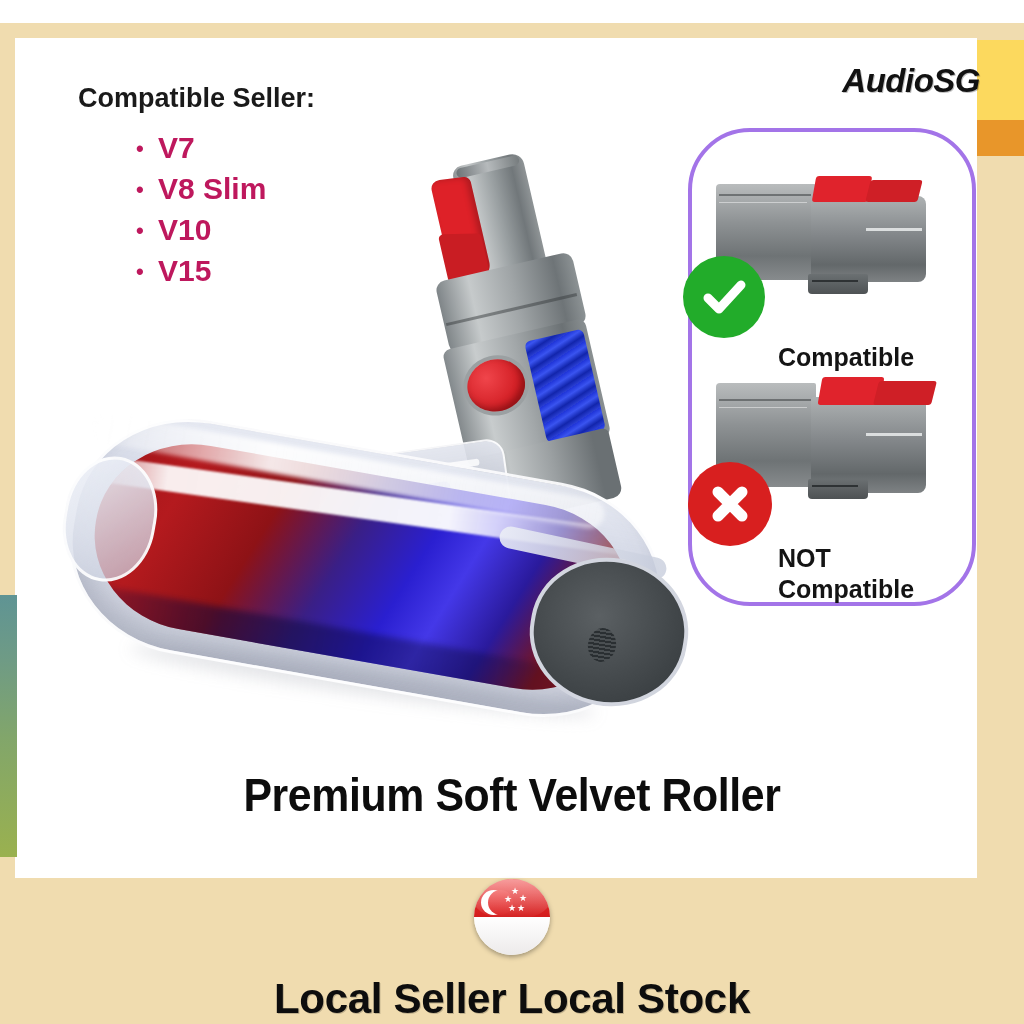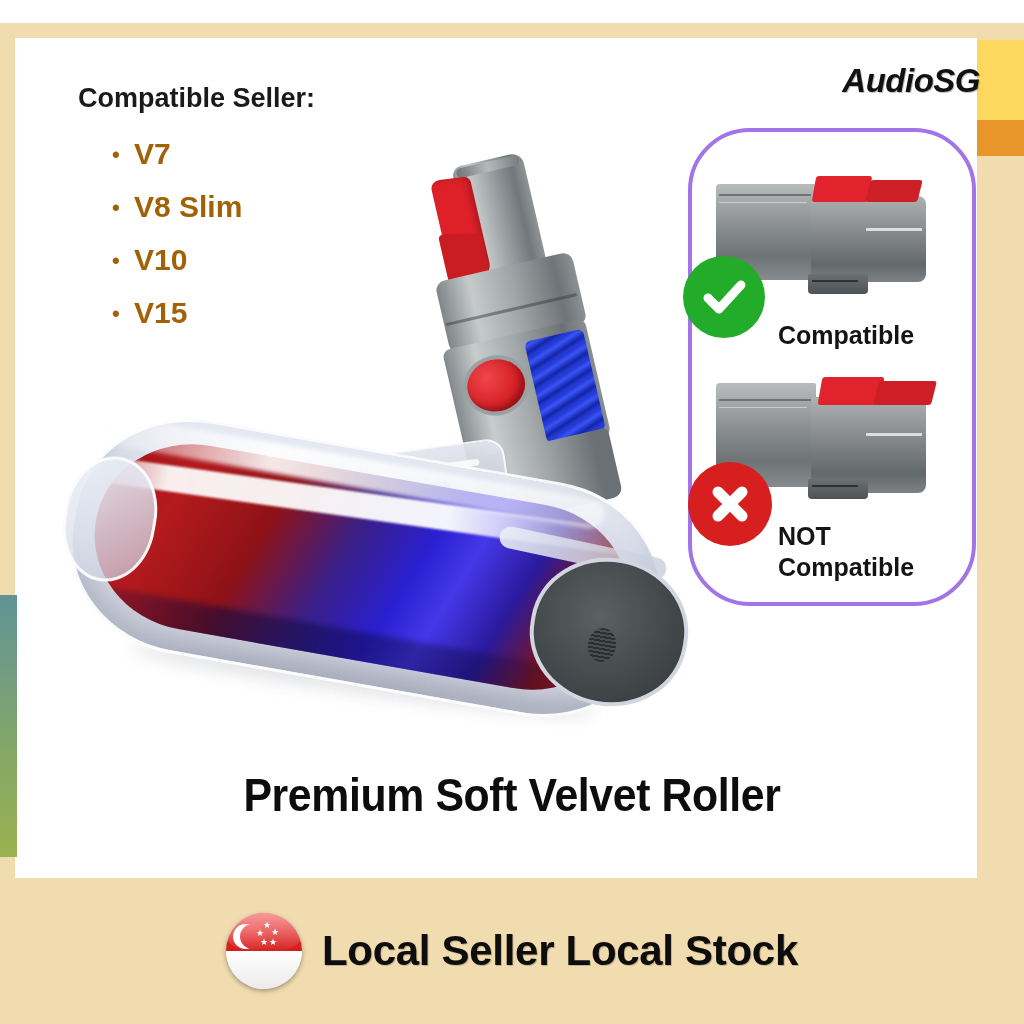--- a/index.html
+++ b/index.html
@@ -25,21 +25,21 @@
   .strip-right-orange{position:absolute;left:977px;top:120px;width:47px;height:36px;background:#e8962a;}
 
   
   .brand{position:absolute;right:44px;top:62px;font-size:33px;font-weight:bold;
     font-style:italic;color:#111;letter-spacing:-0.5px;
     text-shadow:1px 1px 0 rgba(0,0,0,.25);}
 
   
   .compat-head{position:absolute;left:78px;top:83px;font-size:27px;font-weight:bold;color:#1a1a1a;}
   .model-list{position:absolute;left:112px;top:128px;margin:0;padding:0;list-style:none;}
-  .model-list li{font-size:30px;font-weight:bold;color:#a16207;line-height:52px;white-space:nowrap;}
+  .model-list li{font-size:30px;font-weight:bold;color:#be185d;line-height:40px;white-space:nowrap;margin-left:24px;}
   .model-list li .bul{display:inline-block;width:22px;font-size:22px;vertical-align:2px;}
 
   
   .product-title{position:absolute;left:0;top:768px;width:1024px;text-align:center;
     font-size:46px;font-weight:bold;color:#0d0d0d;letter-spacing:-0.4px;
     font-family:"Liberation Sans Narrow","Liberation Sans",sans-serif;
     transform:scaleX(.93);}
 
   
   .cpanel{position:absolute;left:688px;top:128px;width:280px;height:470px;
@@ -74,21 +74,21 @@
   .bat-b .red2{left:160px;top:6px;width:58px;height:24px;}
   .bat-b .body{top:8px;height:104px;}
   .bat-b .neck{top:22px;height:96px;}
 
   
   .badge{position:absolute;border-radius:50%;display:flex;align-items:center;justify-content:center;}
   .badge-ok{left:683px;top:256px;width:82px;height:82px;background:#22ac2a;}
   .badge-no{left:688px;top:462px;width:84px;height:84px;background:#d81f1f;}
   .badge svg{display:block;}
 
-  .lab{position:absolute;font-size:25px;font-weight:bold;color:#141414;line-height:31px;}
+  .lab{position:absolute;font-size:25px;font-weight:bold;color:#141414;line-height:31px;margin-top:22px;}
   .lab-ok{left:778px;top:320px;}
   .lab-no{left:778px;top:521px;}
 
   
   .roller-wrap{position:absolute;left:60px;top:150px;width:650px;height:600px;}
 
   
   .wand{position:absolute;left:345px;top:8px;width:220px;height:360px;transform:rotate(-13deg);}
   .wand .tube{position:absolute;left:86px;top:0px;width:72px;height:118px;border-radius:10px 12px 4px 4px;
     background:linear-gradient(90deg,#8d9193 0%,#c3c7c8 22%,#9aa0a2 52%,#71777a 82%,#8f9496 100%);}
@@ -149,21 +149,21 @@
     transform:rotate(12deg);background:linear-gradient(90deg,rgba(235,238,246,.9),rgba(196,202,218,.75));}
   .rbody .leftcap{position:absolute;left:-4px;top:6px;width:86px;height:120px;border-radius:50%/46%;
     transform:rotate(10deg);
     background:linear-gradient(140deg,rgba(238,241,248,.95),rgba(198,204,220,.7));
     border:3px solid rgba(255,255,255,.85);}
   .rbody .shadow{position:absolute;left:60px;top:218px;width:470px;height:26px;border-radius:50%;
     background:rgba(120,124,140,.20);filter:blur(8px);transform:rotate(8deg);}
 
   
   .banner{position:absolute;left:0;top:878px;width:1024px;height:146px;background:#f0dcaf;
-    display:flex;align-items:center;justify-content:center;gap:20px;}
+    display:flex;align-items:center;justify-content:center;gap:20px;flex-direction:column;}
   .sgflag{width:76px;height:76px;border-radius:50%;position:relative;overflow:hidden;
     box-shadow:0 2px 5px rgba(0,0,0,.35), inset 0 0 0 2px rgba(255,255,255,.55);}
   .sgflag .top{position:absolute;left:0;top:0;width:100%;height:50%;
     background:linear-gradient(180deg,#ef3a3a,#d31c1c);}
   .sgflag .bot{position:absolute;left:0;top:50%;width:100%;height:50%;
     background:linear-gradient(180deg,#ffffff,#eceaea);}
   .sgflag .moon{position:absolute;left:7px;top:11px;width:25px;height:25px;border-radius:50%;background:#fff;}
   .sgflag .moon2{position:absolute;left:14px;top:11px;width:25px;height:25px;border-radius:50%;
     background:linear-gradient(180deg,#ef3a3a,#d91f1f);}
   .sgflag .gloss{position:absolute;left:0;top:0;width:100%;height:52%;border-radius:50% 50% 46% 46%;

